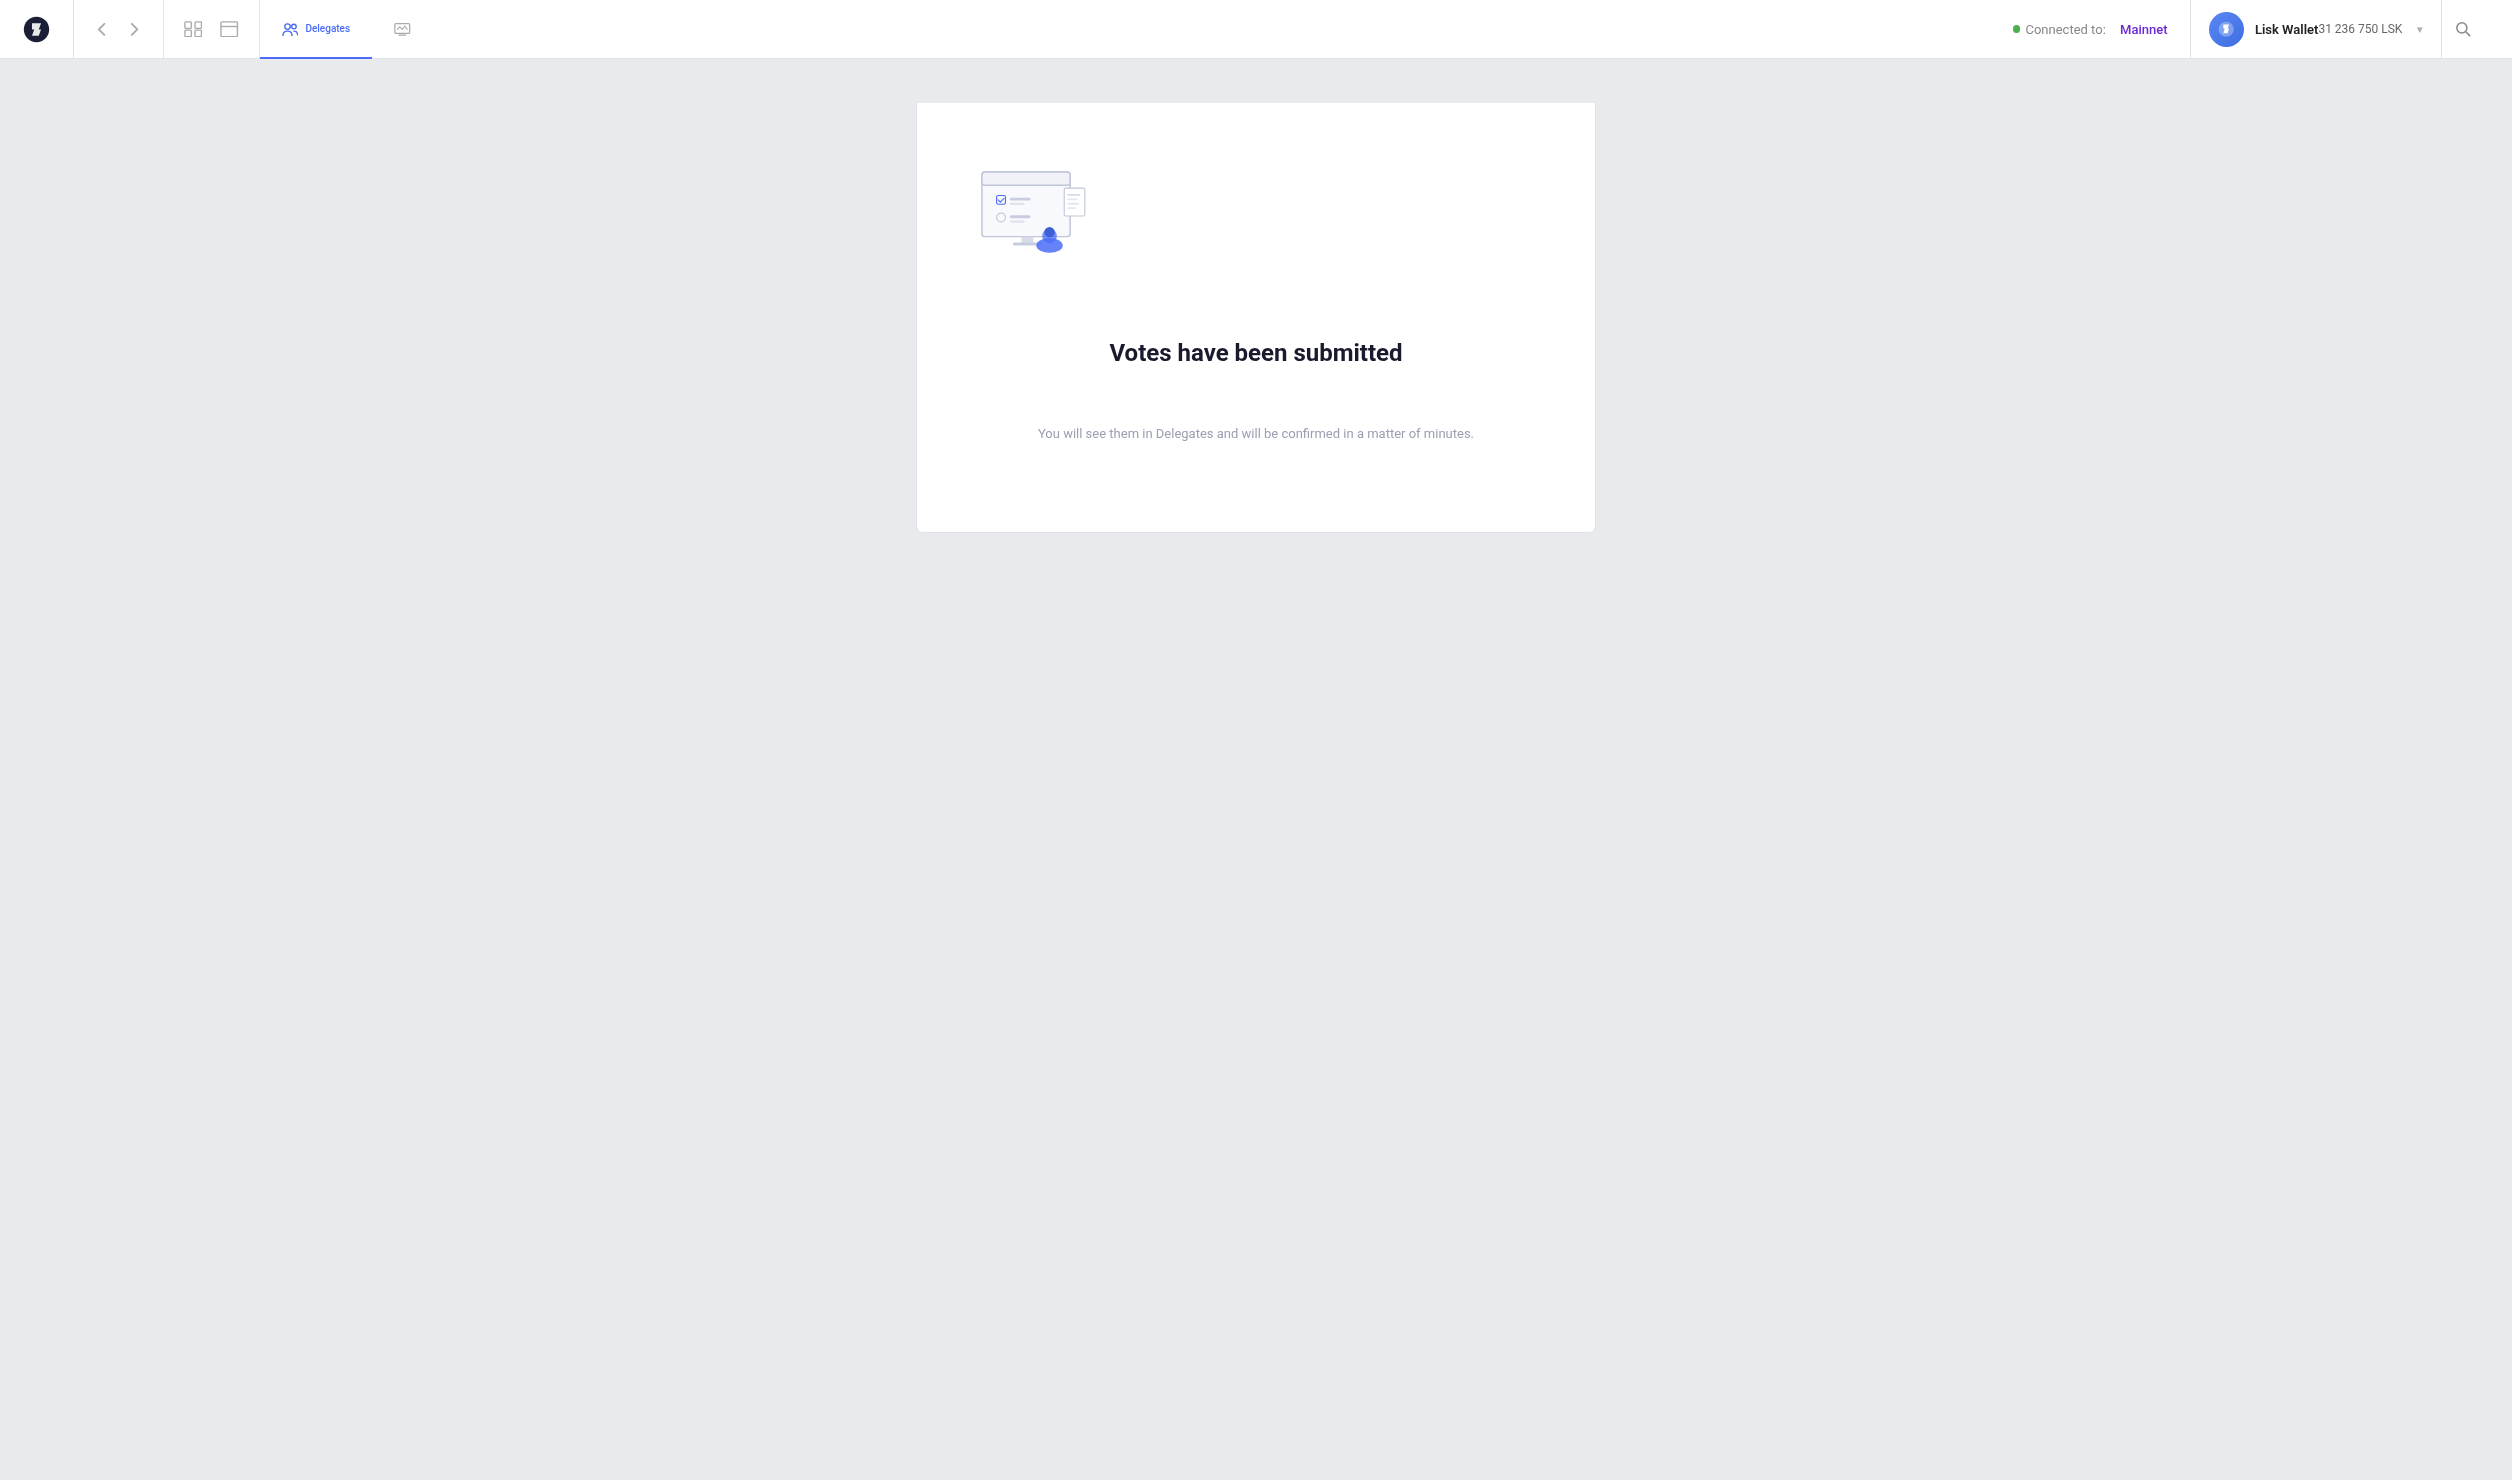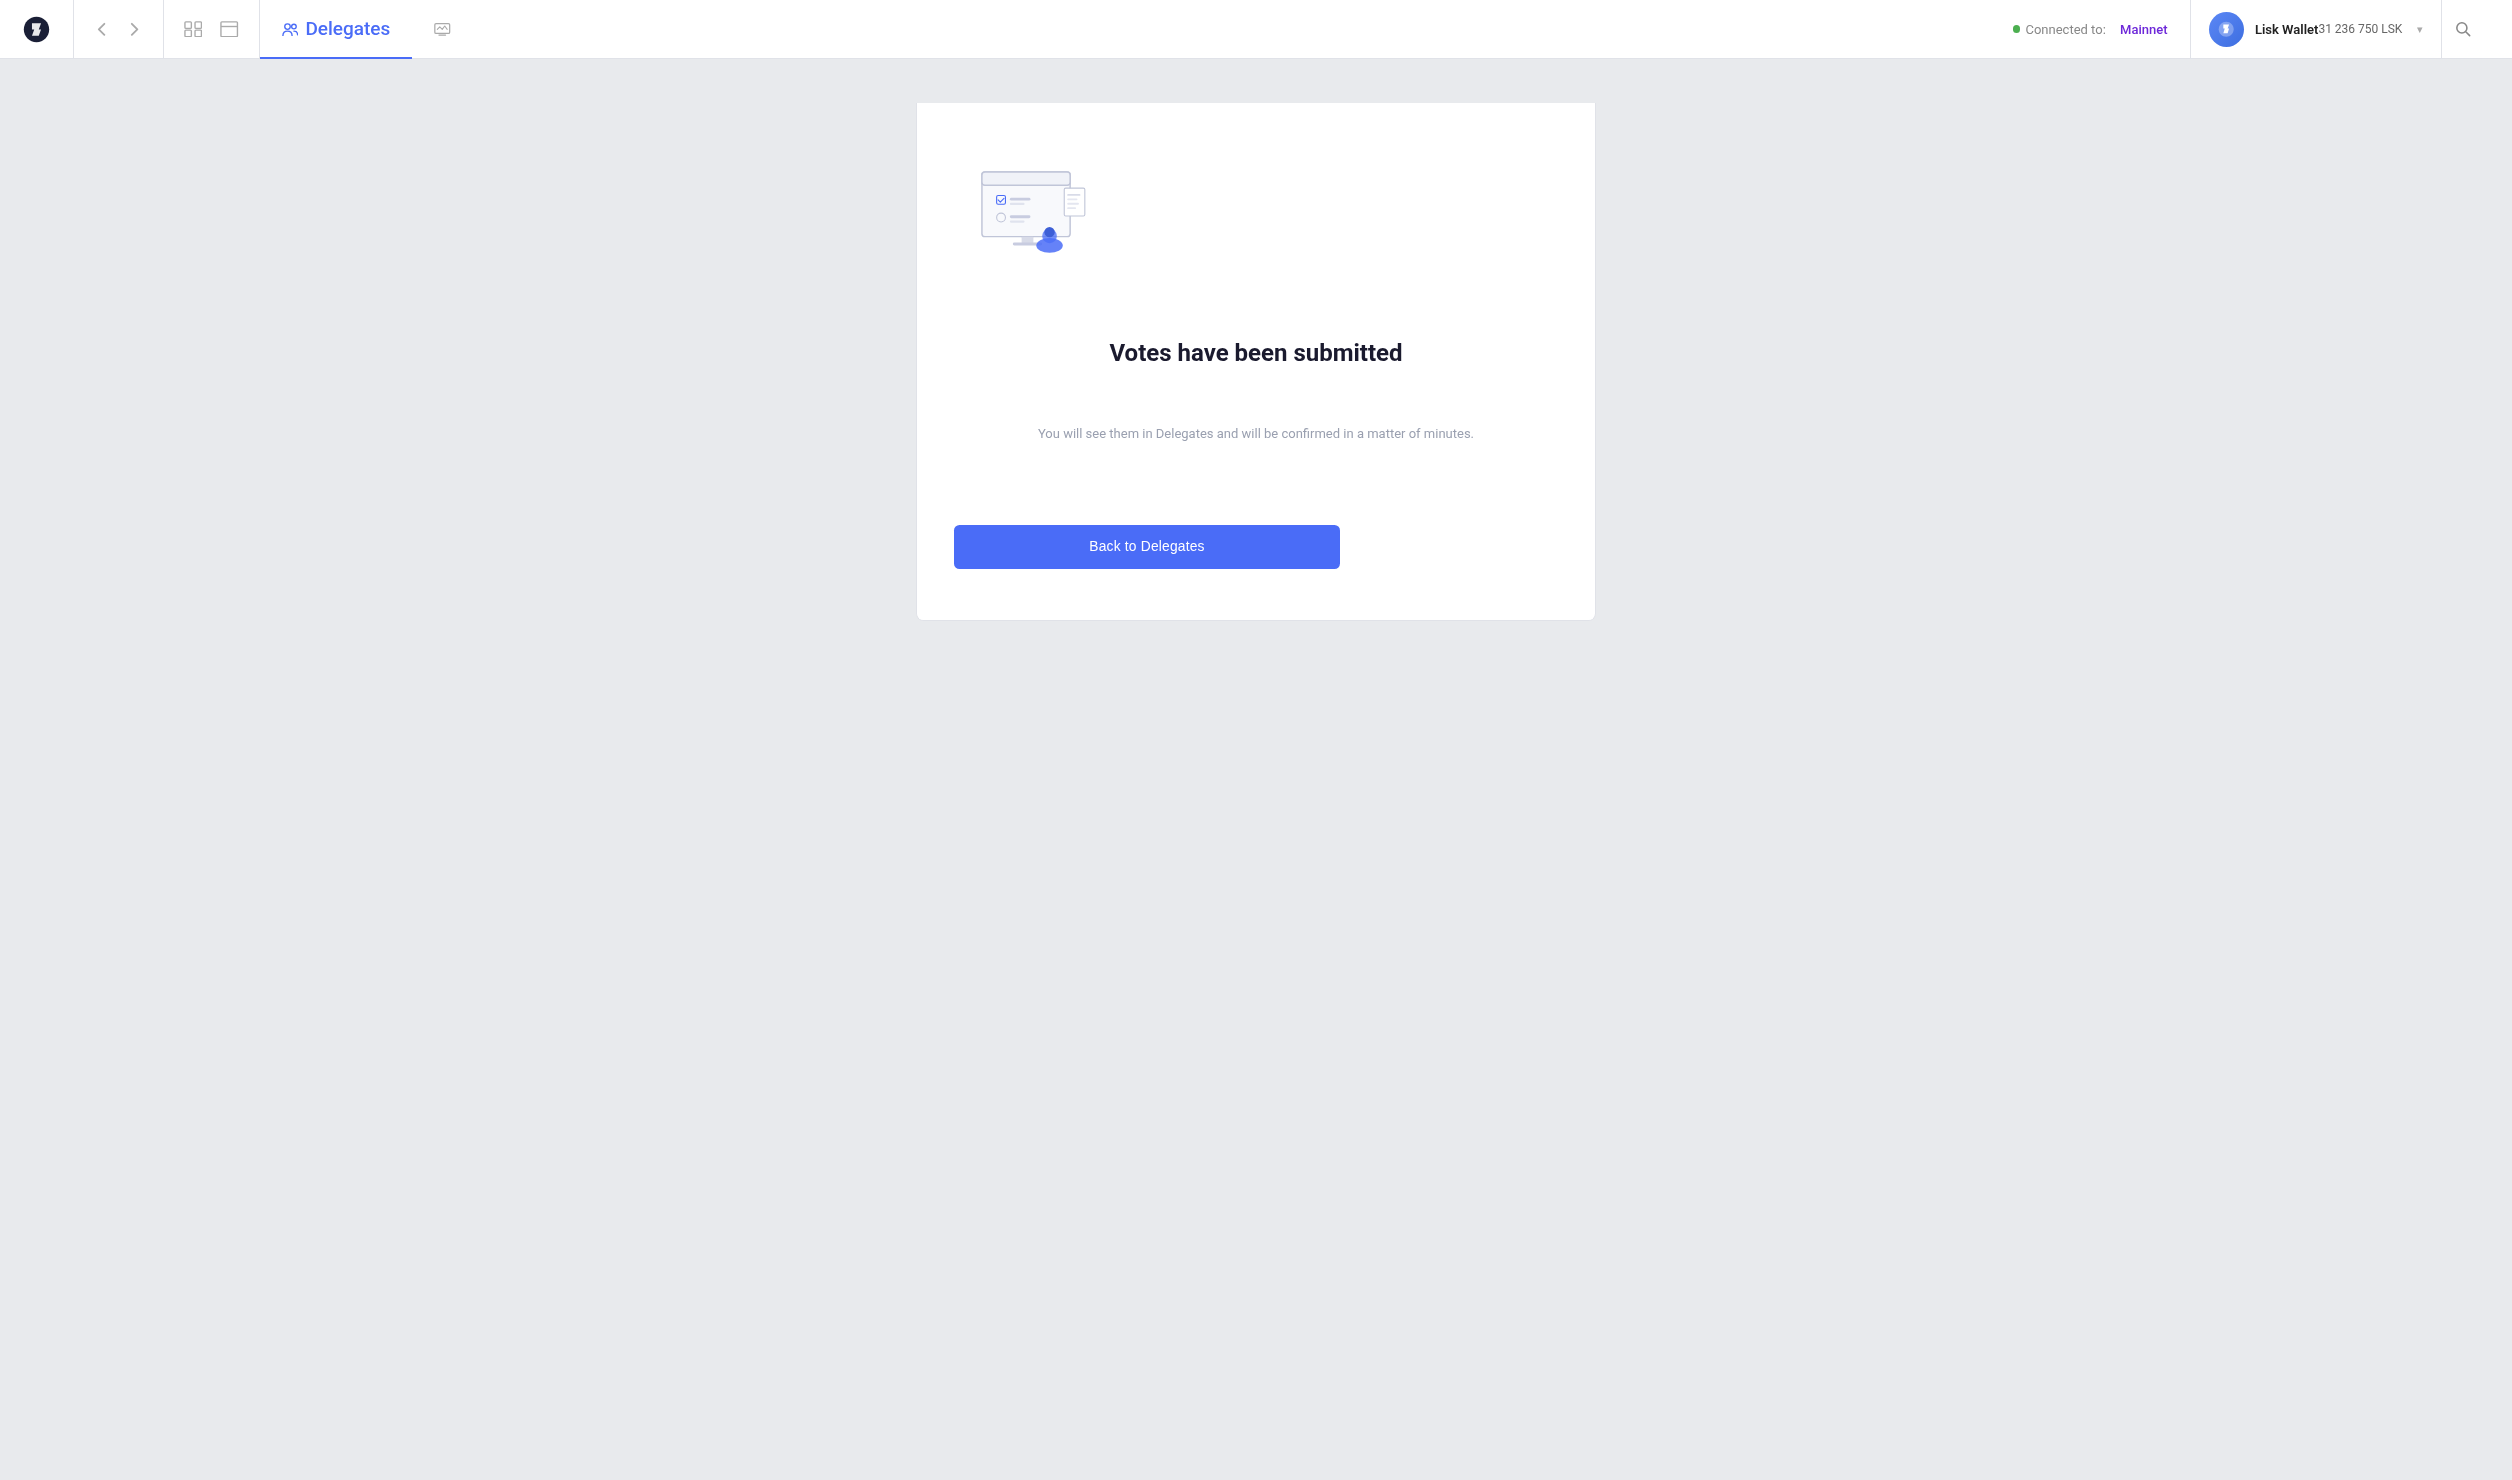--- a/index.html
+++ b/index.html
@@ -85,21 +85,21 @@
     }
 
     .nav-tab {
       display: flex;
       align-items: center;
       gap: 7.4px;
       padding: 0 22px;
       height: 100%;
       cursor: pointer;
       color: #9aa0b0;
-      font-size: 19px;
+      font-size: 10px;
       border-bottom: 2.8px solid transparent;
       position: relative;
       top: 0.9px;
       white-space: nowrap;
     }
 
     .nav-tab.active {
       color: #4a6cf7;
       border-bottom: 2.8px solid #4a6cf7;
       font-weight: 500;
@@ -387,17 +387,16 @@
         <rect x="154" y="76" width="12" height="2.5" rx="1.2" fill="#e4e6f0"></rect>
 
         <ellipse cx="130" cy="128" rx="18" ry="10" fill="#4a6cf7" opacity="0.85"></ellipse>
         <circle cx="130" cy="115" r="10" fill="#4a6cf7" opacity="0.75"></circle>
         <circle cx="130" cy="110" r="7" fill="#3d5fd6"></circle>
       </svg>
 
       <h2 class="main-title">Votes have been submitted</h2>
       <p class="sub-text">You will see them in Delegates and will be confirmed in a matter of minutes.</p>
 
-      <button class="back-btn">Back to Delegates</button>
     </div>
   </div>
 </div>
 
 
 </body></html>

